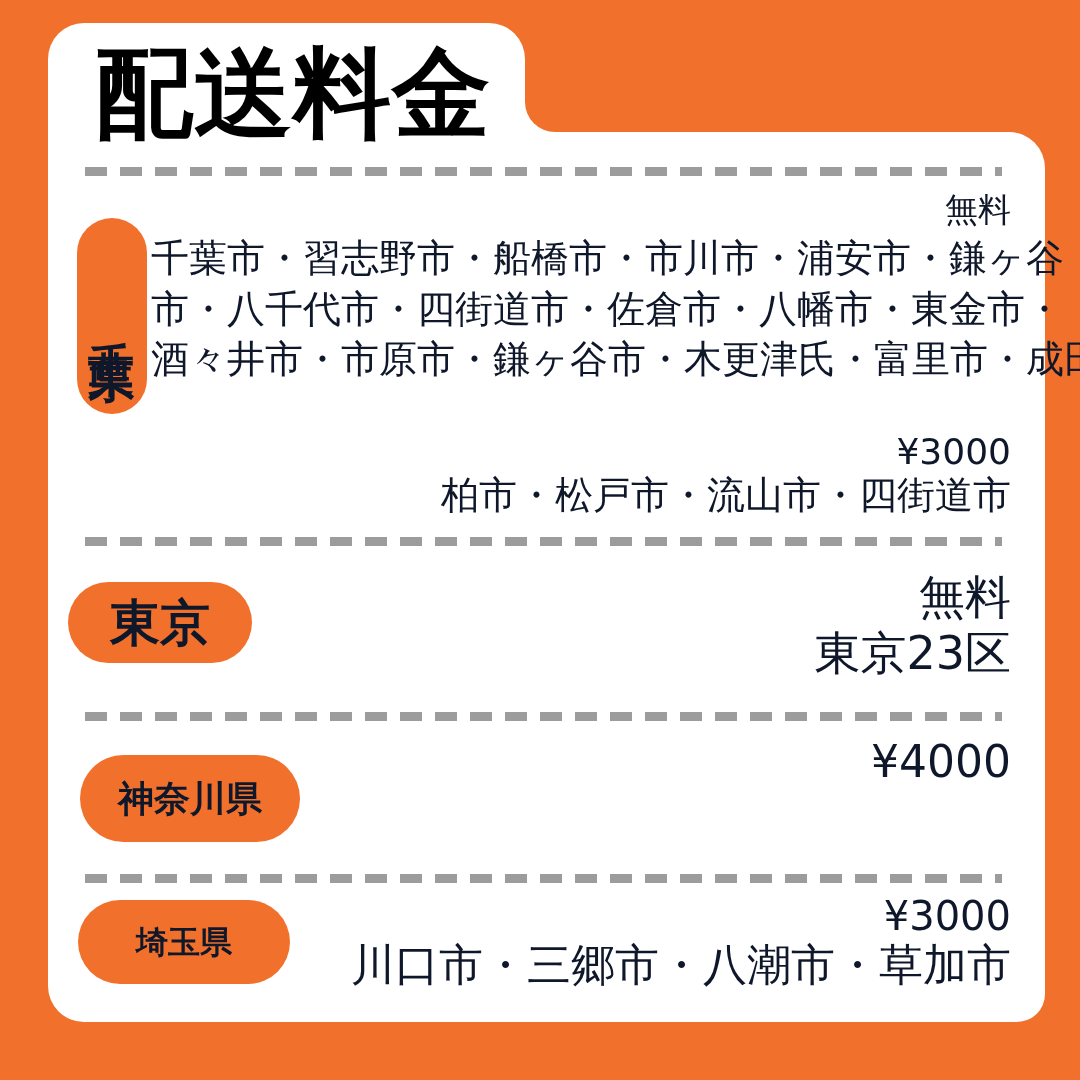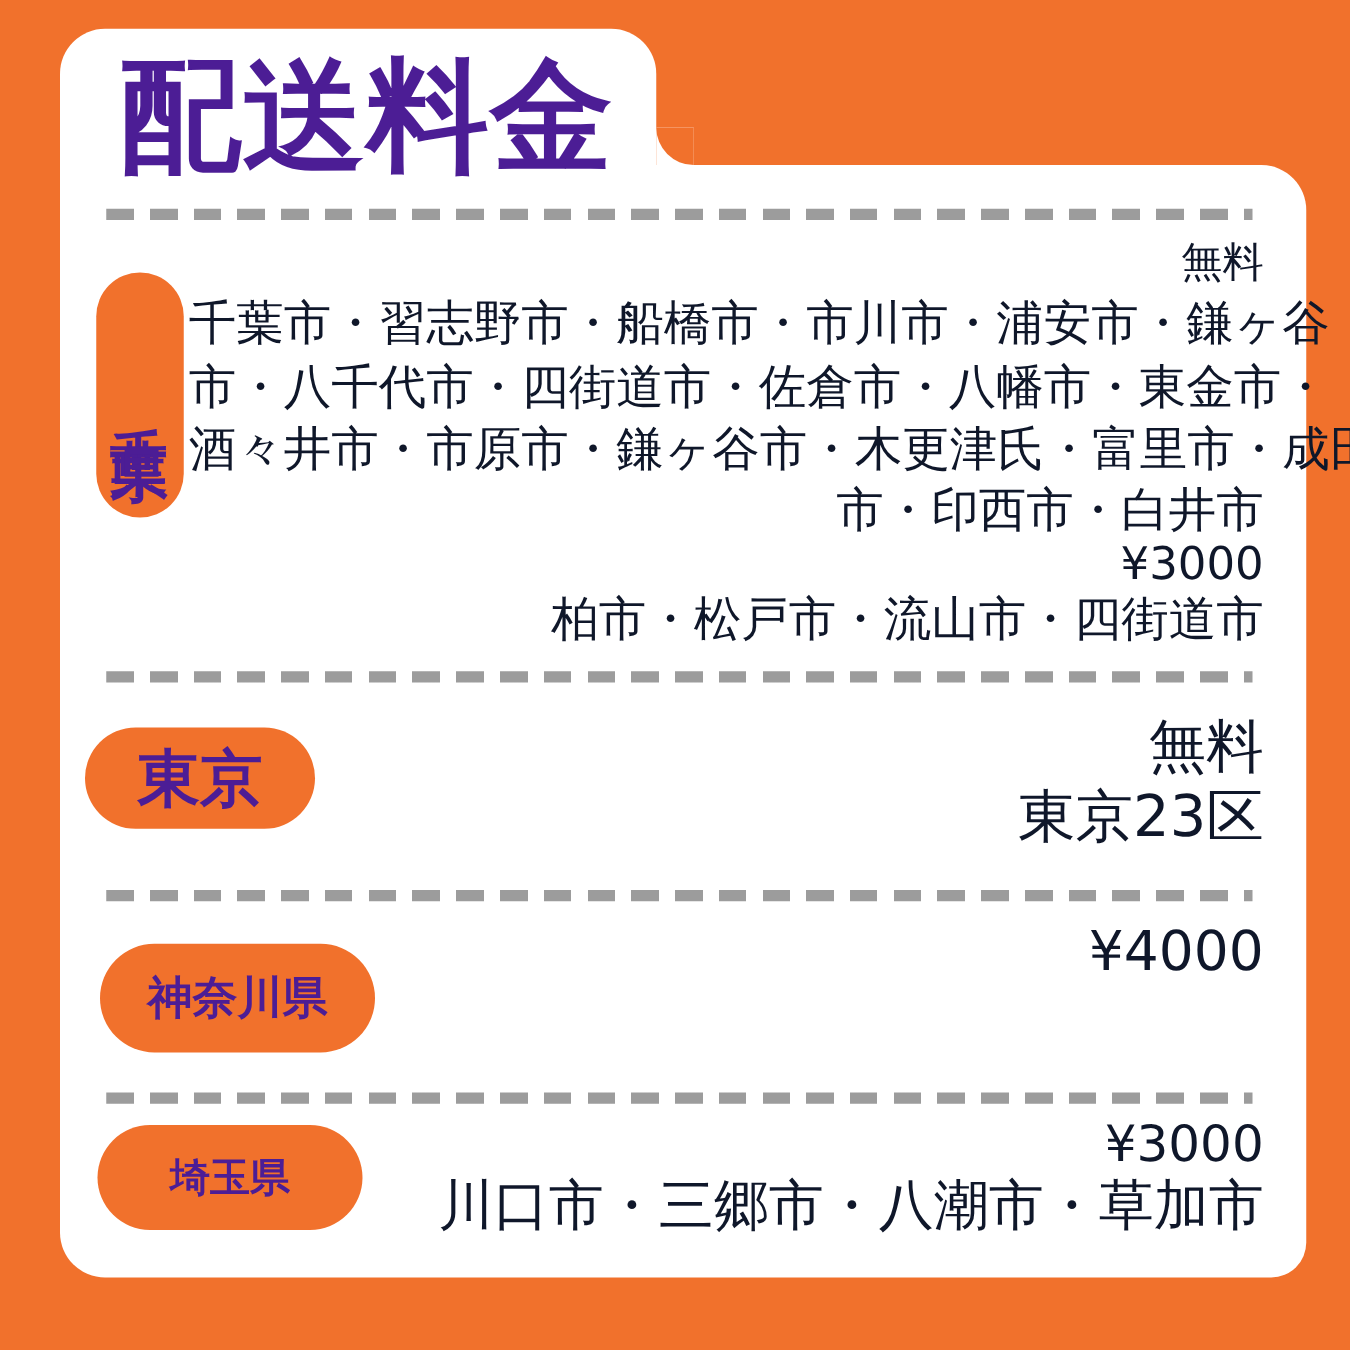--- a/index.html
+++ b/index.html
@@ -16,31 +16,31 @@
   .card {
     position:absolute; left:48px; top:132px; width:997px; height:890px;
     background:#ffffff; border-radius:0 36px 28px 36px;
   }
   .fillet-under { position:absolute; left:525px; top:102px; width:30px; height:30px; background:#ffffff; }
   .fillet-over  { position:absolute; left:525px; top:102px; width:30px; height:30px; background:#f1712c; border-bottom-left-radius:30px; }
 
   .title {
     position:absolute; left:95px; top:44px; margin:0;
     font-size:98px; line-height:1; font-weight:900;
-    color:#4c1d95; letter-spacing:1px; white-space:nowrap;
+    color:#000000; letter-spacing:1px; white-space:nowrap;
   }
 
   .divider {
     position:absolute; left:85px; width:917px; height:9px;
     background:repeating-linear-gradient(90deg,#9c9c9c 0 22px, transparent 22px 35px);
   }
   .d1 { top:167px; } .d2 { top:537px; } .d3 { top:712px; } .d4 { top:874px; }
 
   .badge {
-    position:absolute; background:#f1712c; color:#4c1d95;
+    position:absolute; background:#f1712c; color:#0f172a;
     display:flex; align-items:center; justify-content:center;
     font-weight:900; line-height:1; white-space:nowrap;
   }
   .badge-chiba {
     left:77px; top:218px; width:70px; height:196px; border-radius:35px;
     writing-mode:vertical-rl; text-orientation:upright;
     font-size:46px; letter-spacing:10px; padding-top:6px; box-sizing:border-box;
   }
   .badge-tokyo    { left:68px; top:582px; width:184px; height:81px; border-radius:41px; font-size:50px; }
   .badge-kanagawa { left:80px; top:755px; width:220px; height:87px; border-radius:44px; font-size:36px; }
@@ -83,21 +83,20 @@
   <div class="divider d1"></div>
   <div class="divider d2"></div>
   <div class="divider d3"></div>
   <div class="divider d4"></div>
 
   <div class="badge badge-chiba">千葉県</div>
   <div class="line c-free">無料</div>
   <div class="line c-l2">市・八千代市・四街道市・佐倉市・八幡市・東金市・</div>
   <div class="line c-l1">千葉市・習志野市・船橋市・市川市・浦安市・鎌ヶ谷</div>
   <div class="line c-l3">酒々井市・市原市・鎌ヶ谷市・木更津氏・富里市・成田</div>
-  <div class="line c-l4">市・印西市・白井市</div>
   <div class="line c-price">¥3000</div>
   <div class="line c-l5">柏市・松戸市・流山市・四街道市</div>
 
   <div class="badge badge-tokyo">東京</div>
   <div class="line t-free">無料</div>
   <div class="line t-area">東京23区</div>
 
   <div class="badge badge-kanagawa">神奈川県</div>
   <div class="line k-price">¥4000</div>
 

